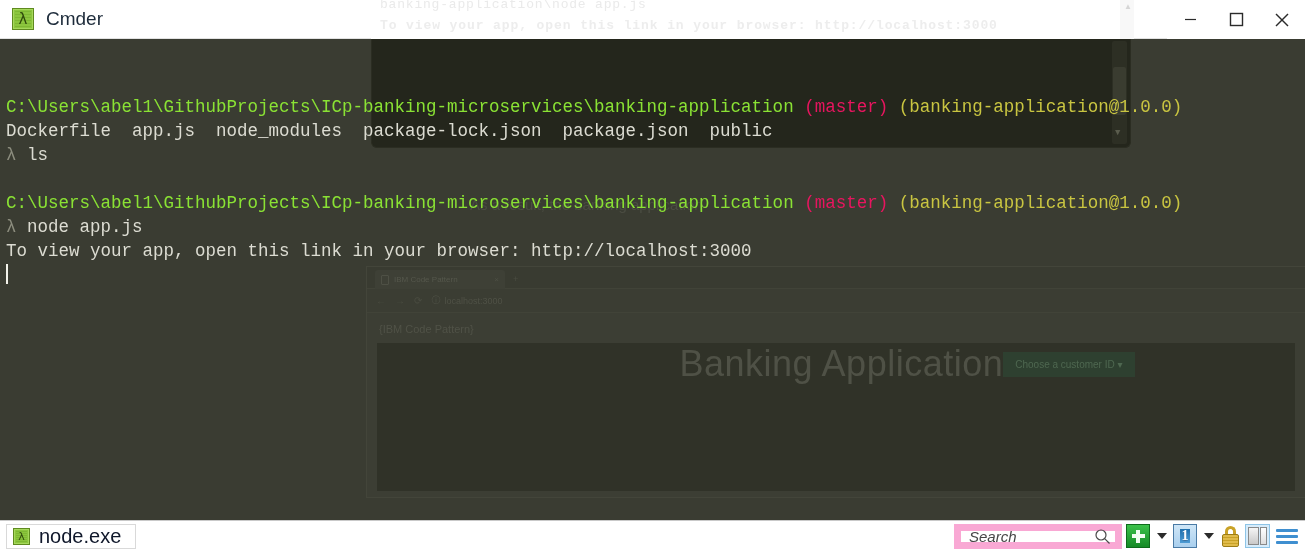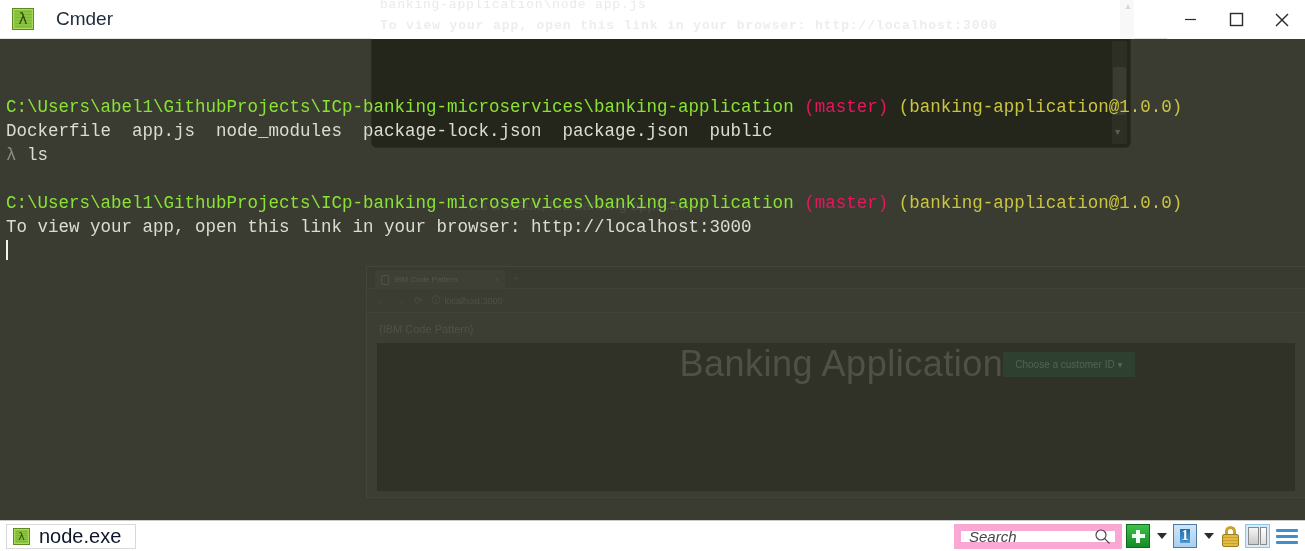--- a/index.html
+++ b/index.html
@@ -220,21 +220,21 @@
   }
   .win-icon .lam {
     position: relative;
     font-family: "DejaVu Sans", sans-serif;
     font-size: 15px;
     color: #2f4a0c;
     line-height: 1;
     z-index: 2;
   }
   .win-title {
-    margin-left: 22px;
+    margin-left: 12px;
     font-size: 19px;
     color: #1d2b3a;
     position: relative;
     z-index: 2;
   }
 
   .win-controls {
     position: absolute;
     right: 0; top: 0;
     height: 39px;
@@ -540,20 +540,21 @@
       <div class="tl"><span class="c-path">C:\Users\abel1\GithubProjects\ICp-banking-microservices\banking-application</span><span class="c-out"> </span><span class="c-branch">(master)</span><span class="c-out"> </span><span class="c-pkg">(banking-application@1.0.0)</span></div>
 
       <div class="tl c-out">Dockerfile  app.js  node_modules  package-lock.json  package.json  public</div>
 
       <div class="tl"><span class="c-lambda">λ</span><span class="c-out"> </span><span class="c-out">ls</span></div>
 
       <div class="spacer"></div>
 
       <div class="tl"><span class="c-path">C:\Users\abel1\GithubProjects\ICp-banking-microservices\banking-application</span><span class="c-out"> </span><span class="c-branch">(master)</span><span class="c-out"> </span><span class="c-pkg">(banking-application@1.0.0)</span></div>
 
+      <div class="tl"><span class="c-lambda">λ</span><span class="c-out"> </span><span class="c-out">node app.js</span></div>
 
       <div class="tl c-out">To view your app, open this link in your browser: http://localhost:3000</div>
 
       <div class="tl"><span class="cursor"></span></div>
     </div>
   </div>
 
   <div class="titlebar">
 
     <div class="titlebar-ghost">

